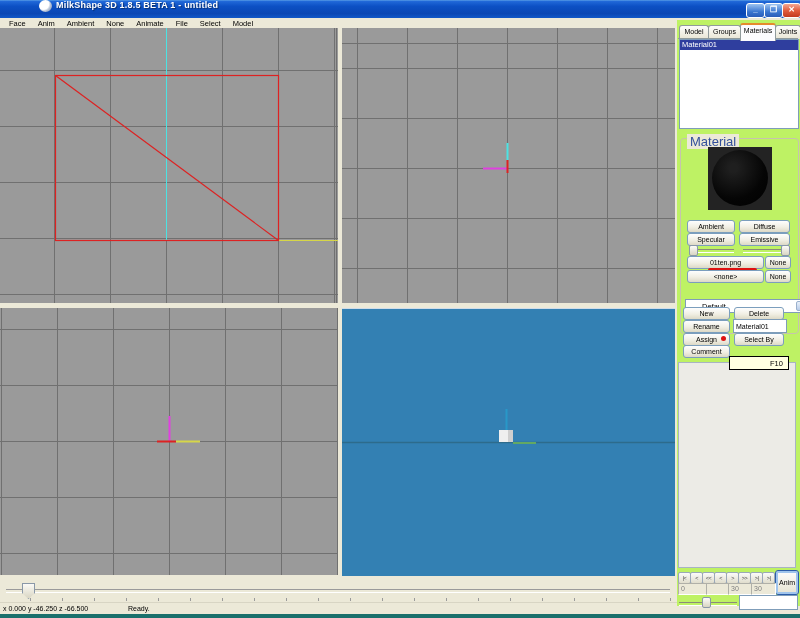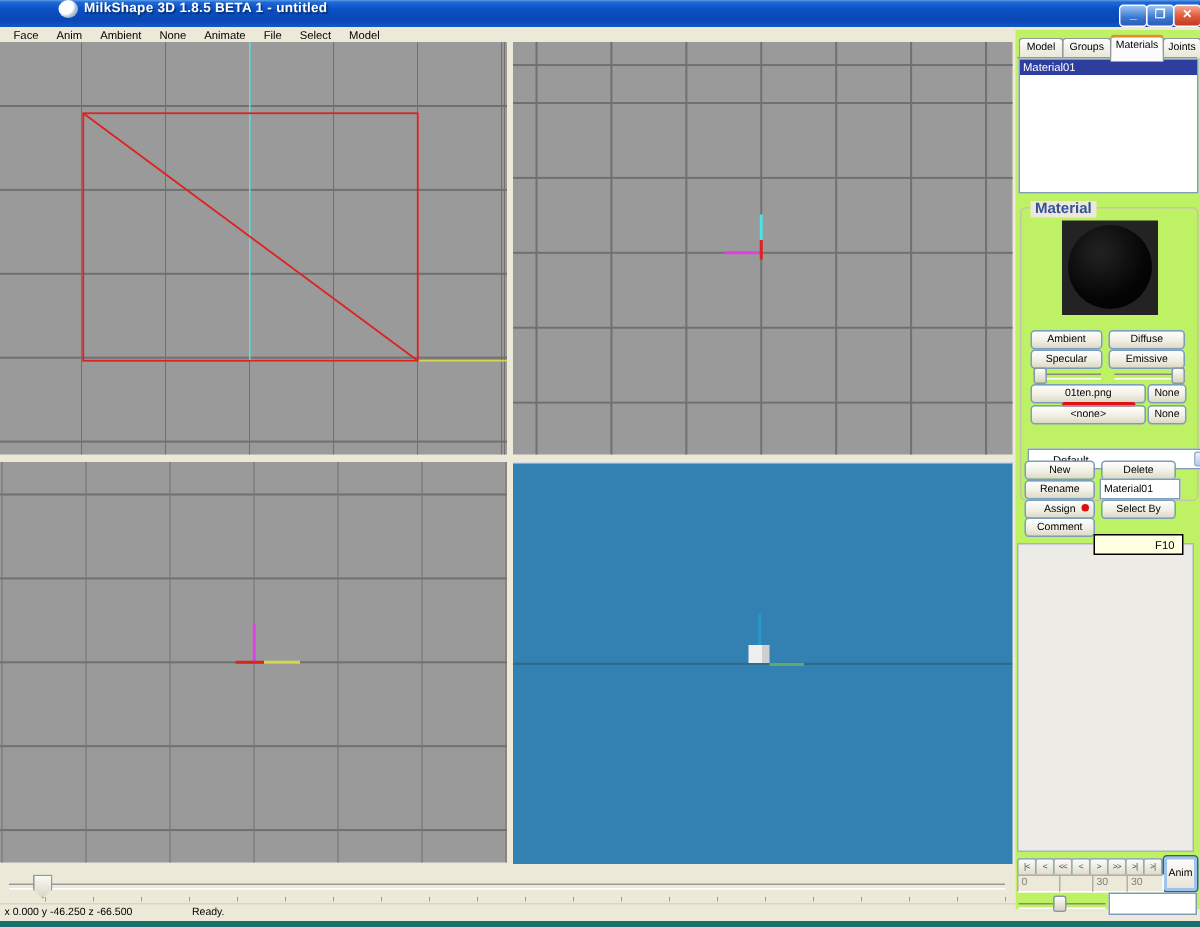--- a/index.html
+++ b/index.html
@@ -46,21 +46,21 @@
     border-radius:3px 3px 0 0;background:linear-gradient(#fdfdfb,#e8e5d4);
     font-size:7px;text-align:center;line-height:12px;}
   .tab.active{top:3px;height:16px;background:#fcfcfe;border-top:2px solid #e68b2c;z-index:2;}
   .tabline{position:absolute;left:1px;top:18px;width:120px;height:1px;background:#919b9c;}
   .listbox{position:absolute;left:2px;top:19px;width:118px;height:88px;background:#fff;border:1px solid #7f9db9;}
   .listsel{height:10px;background:#2f3e9e;color:#fff;font-size:7.5px;line-height:10px;padding-left:2px;}
 
   .groupbox{position:absolute;left:3px;top:118px;width:117px;height:194px;
     border:1px solid #c6c3ae;border-radius:4px;}
   .grouplabel{position:absolute;left:6px;top:-5px;background:#ece9d8;padding:0 3px;
-    color:#33509c;font-size:10px;font-weight:bold;}
+    color:#33509c;font-size:13px;}
   .preview{position:absolute;left:27px;top:8px;width:64px;height:63px;background:#232323;}
   .sphere{position:absolute;left:4px;top:3px;width:56px;height:56px;border-radius:50%;
     background:radial-gradient(circle at 38% 32%,#1f1f1f 0 8%,#050505 60%,#000 100%);}
 
   .xpbtn{position:absolute;border:1px solid #7b9ebd;border-radius:3px;
     background:linear-gradient(#fefefe,#f1efe4 55%,#ddd9c6);
     font-size:7px;display:flex;align-items:center;justify-content:center;color:#000;}
   .slider-track{position:absolute;height:2px;border-top:1px solid #8b8b7a;border-bottom:1px solid #fff;}
   .slider-thumb{position:absolute;width:7px;height:9px;background:linear-gradient(#fcfcfa,#d8d5c2);
     border:1px solid #8a98a8;border-radius:2px;}

